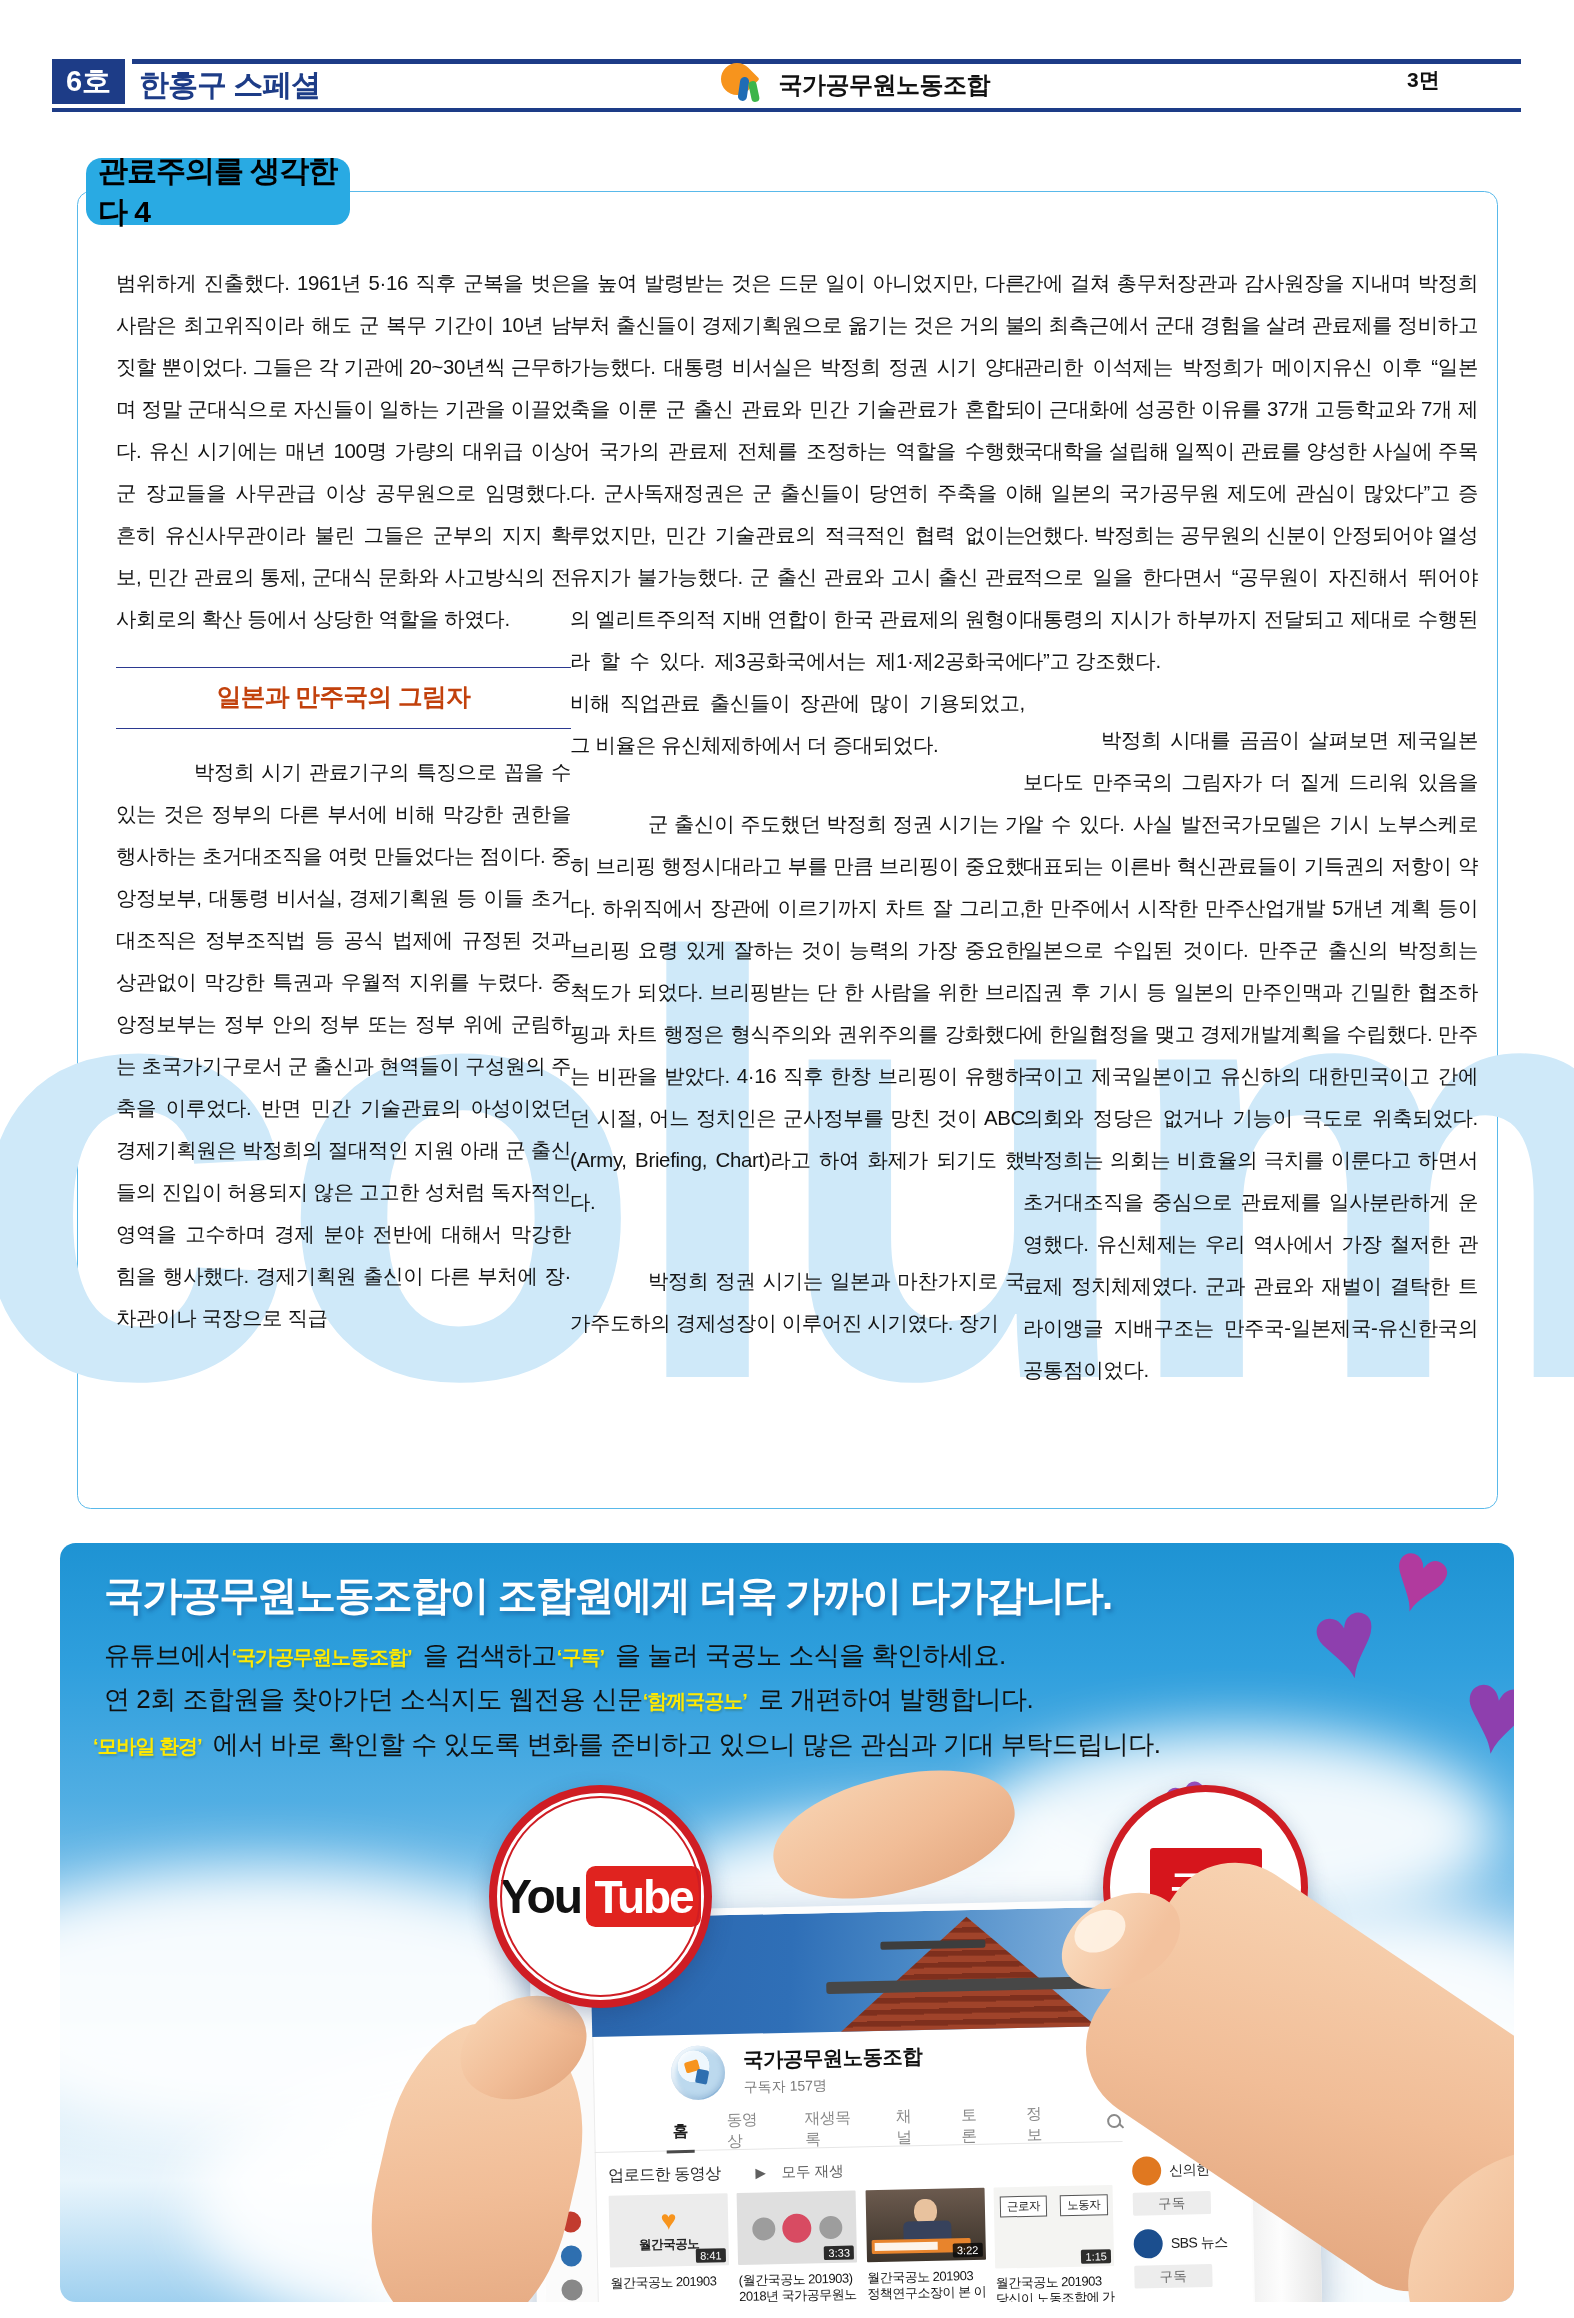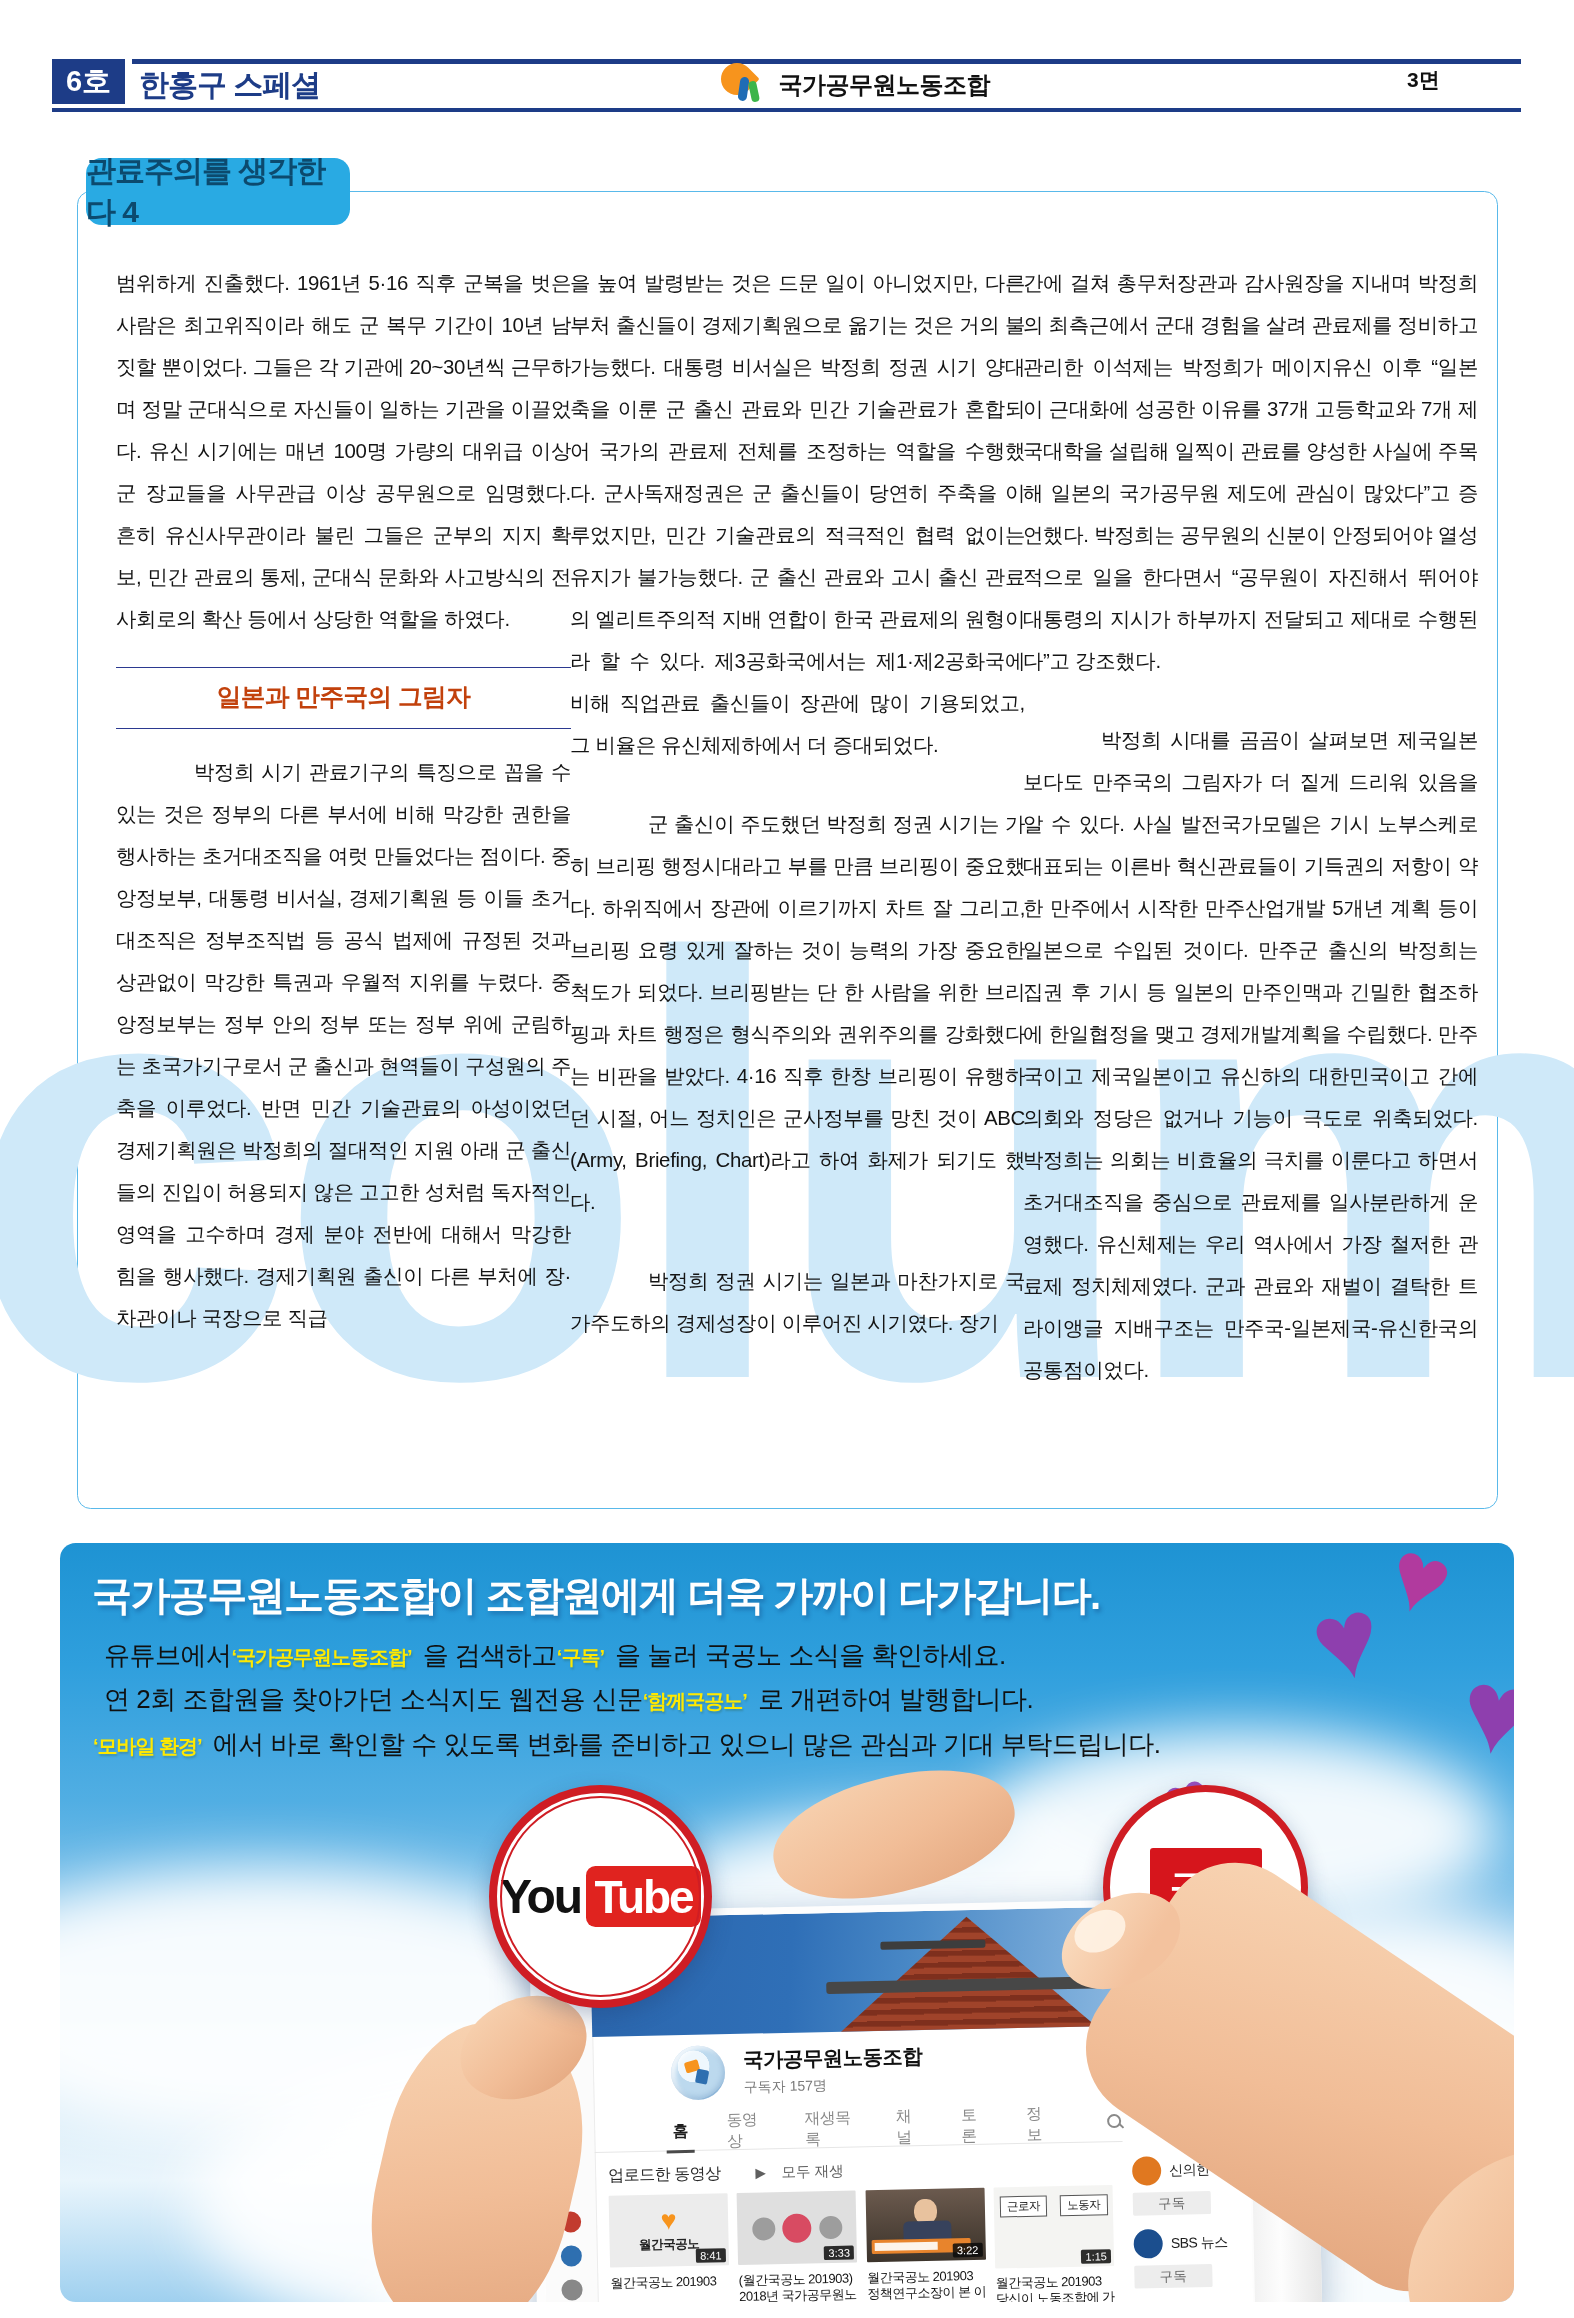--- a/index.html
+++ b/index.html
@@ -20,21 +20,21 @@
   .logo-fig-blue{left:18px;top:13.6px;width:9.4px;height:24px;background:#1f6cb5;border-radius:4.7px;transform:rotate(8deg);}
   .logo-fig-green{left:29px;top:18px;width:7.8px;height:21px;background:#3cb54a;border-radius:4.2px;transform:rotate(-12deg);}
   .masthead-name{font-size:24px;font-weight:700;color:#111;letter-spacing:-0.5px;}
   .page-no{position:absolute;left:1407px;top:66px;width:94px;text-align:left;font-size:21px;font-weight:700;color:#111;}
 
   
   .article-box{position:absolute;left:77px;top:191px;width:1419px;height:1316px;
                border:1.6px solid #59b9ea;border-radius:13.6px;}
   .kicker-pill{position:absolute;left:86px;top:158px;width:264px;height:67px;background:#29aae3;border-radius:15.7px;
                display:flex;align-items:center;justify-content:center;z-index:6;}
-  .kicker-pill span{color:#0c4a6e;font-size:30px;font-weight:700;letter-spacing:-1px;}
+  .kicker-pill span{color:#000000;font-size:30px;font-weight:700;letter-spacing:-1px;padding-left:12px;}
   .kicker-desc{position:absolute;left:366px;top:176px;z-index:6;background:#fff;padding:0 10.5px;
                font-size:21.4px;font-weight:700;color:#29aae3;letter-spacing:-0.5px;line-height:31px;}
 
   
   .watermark{position:absolute;left:-37px;top:868px;z-index:1;font-size:601px;font-weight:700;
              color:#cfe9f9;letter-spacing:-20px;line-height:1;user-select:none;}
 
   
   .col{position:absolute;top:262px;width:455px;z-index:2;font-size:20.4px;line-height:42px;
        color:#141414;text-align:justify;word-break:break-all;letter-spacing:-0.3px;}
@@ -50,21 +50,21 @@
   .promo{position:absolute;left:60px;top:1543px;width:1454px;height:759px;border-radius:15.7px;overflow:hidden;
          background:linear-gradient(180deg,#1e93d3 0%,#2f9fdd 16%,#51aee3 34%,#8cc7ec 52%,#cfe8f7 70%,#e9f5fc 84%,#9fd0ef 100%);}
   .cloud{position:absolute;background:rgba(255,255,255,0.92);border-radius:50%;filter:blur(29px);z-index:1;}
   .cl1{left:-131px;top:324px;width:680px;height:272px;}
   .cl2{left:131px;top:497px;width:837px;height:324px;}
   .cl3{left:915px;top:188px;width:523px;height:199px;}
   .cl4{left:1125px;top:366px;width:418px;height:293px;}
   .cl5{left:601px;top:272px;width:471px;height:167px;}
   .cl6{left:314px;top:628px;width:1151px;height:262px;}
 
-  .headline{position:absolute;left:32px;top:25px;margin:0;z-index:4;color:#ffffff;font-size:40px;font-weight:700;
+  .headline{position:absolute;left:44px;top:25px;margin:0;z-index:4;color:#ffffff;font-size:40px;font-weight:700;
             letter-spacing:-1.6px;text-shadow:2.1px 2.6px 4.2px rgba(15,60,120,0.4);}
   .promo-lines{position:absolute;left:33px;top:95px;z-index:4;}
   .pl{margin:0 0 9.4px 0;display:flex;align-items:baseline;flex-wrap:nowrap;}
   .pl .b{color:#101010;font-size:26px;font-weight:400;letter-spacing:-0.5px;margin-left:11px;}
   .pl .y{color:#ffe900;font-size:20px;font-weight:800;letter-spacing:-1px;text-shadow:1px 1.6px 2.1px rgba(40,70,20,0.25);}
 
   .heart{position:absolute;z-index:5;line-height:1;user-select:none;}
   .h1{left:1331px;top:-14.6px;font-size:99px;color:#b13a9e;transform:rotate(18deg);}
   .h2{left:1253px;top:41px;font-size:112px;color:#8e3fae;transform:rotate(-12deg);}
   .h3{left:1402px;top:110px;font-size:118px;color:#8e3fae;transform:rotate(9deg);}

